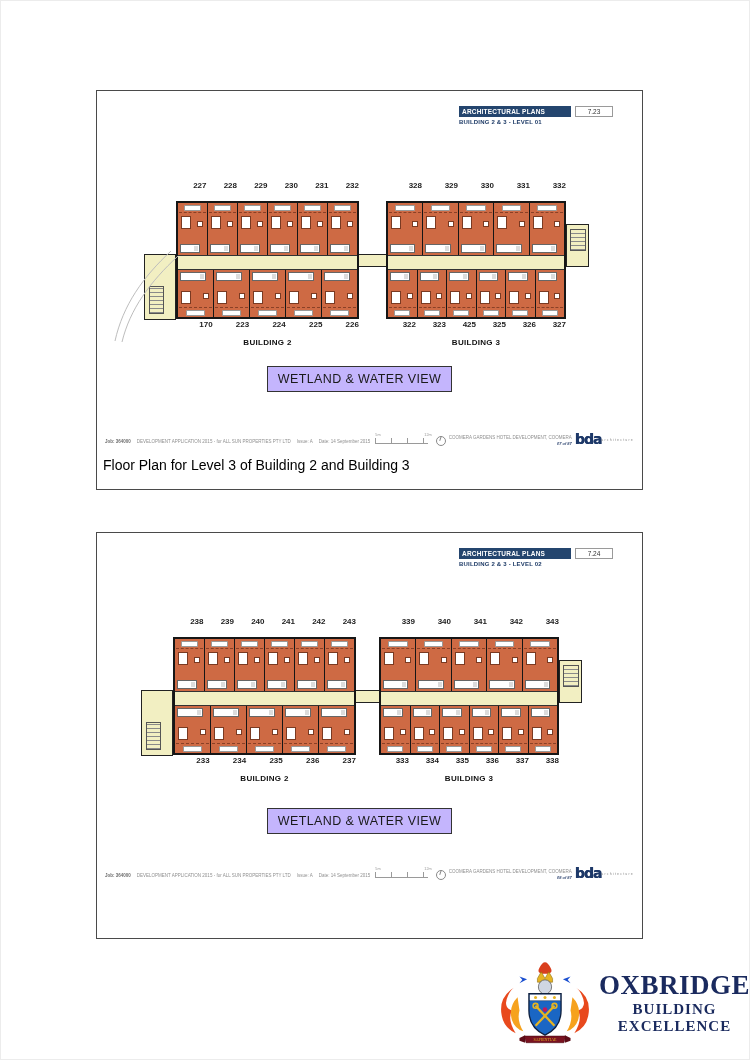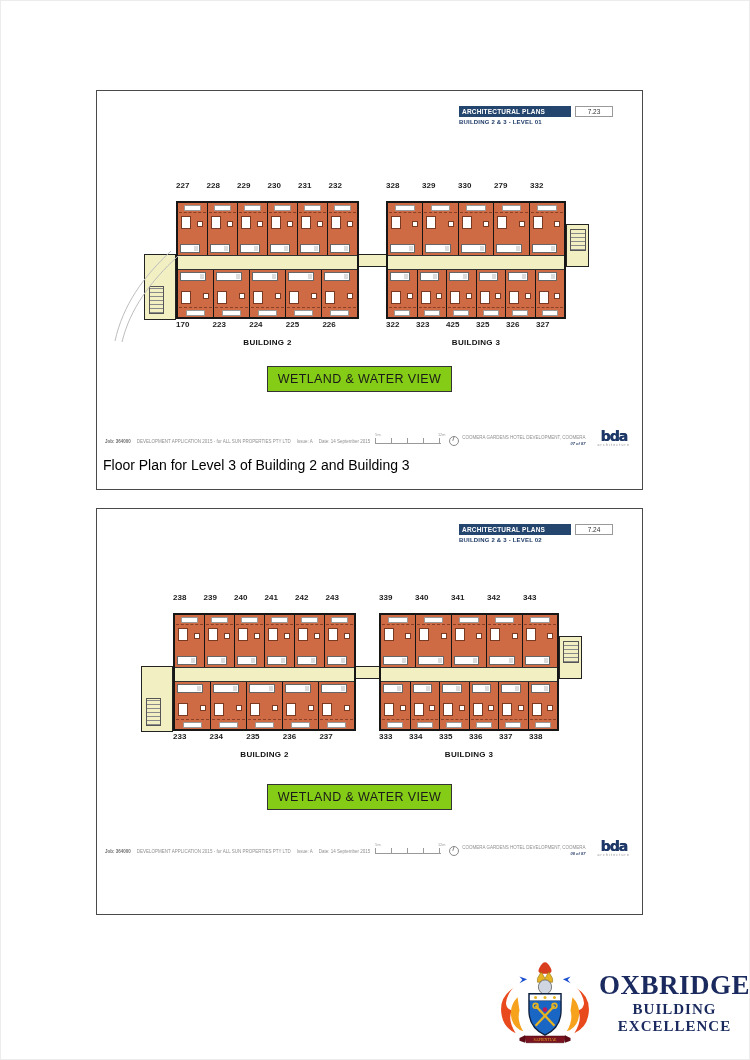--- a/index.html
+++ b/index.html
@@ -6,21 +6,21 @@
   body{
     width:750px;height:1060px;position:relative;background:#ffffff;
     font-family:"Liberation Sans",sans-serif;overflow:hidden;
     box-shadow:inset 0 0 0 1px #ececec;
   }
   .panel{
     position:absolute;left:96px;width:547px;background:#fff;
     border:1px solid #4a4a4a;box-sizing:border-box;
   }
   .panel-1{top:90px;height:400px;}
-  .panel-2{top:508px;height:407px;}
+  .panel-2{top:532px;height:407px;}
 
   
   .hdr{position:absolute;left:362px;top:15px;width:160px;}
   .hdr-row{display:flex;align-items:stretch;}
   .hdr-bar{
     width:112px;height:11px;background:#24456e;color:#fff;
     font-size:6.5px;font-weight:bold;line-height:11px;padding-left:3px;
     letter-spacing:.2px;box-sizing:border-box;
   }
   .hdr-ref{
@@ -77,31 +77,31 @@
   .lobby,.core{
     position:absolute;background:#f2efc2;border:1.2px solid #222;box-sizing:border-box;
   }
   .stair-hatch{
     position:absolute;background:repeating-linear-gradient(0deg,#8a8a8a 0 1px,transparent 1px 4px);
     border:.8px solid #555;
   }
   .num-row{
     position:absolute;display:flex;font-size:8px;font-weight:600;color:#222;
   }
-  .num-row span{flex:1;text-align:left;}
+  .num-row span{flex:1;text-align:right;}
   .bldg-label{
     position:absolute;text-align:center;font-size:8px;font-weight:bold;color:#111;letter-spacing:.3px;
   }
   .road-svg{position:absolute;}
 
   
   .wetland{
     position:absolute;left:170px;top:275px;width:185px;height:26px;
     border:1.3px solid #333;display:flex;align-items:center;justify-content:center;
-    font-size:12.5px;color:#1a1a1a;letter-spacing:.4px;background:#84cc16;box-sizing:border-box;
+    font-size:12.5px;color:#1a1a1a;letter-spacing:.4px;background:#c4b5fd;box-sizing:border-box;
   }
 
   
   .pfooter{
     position:absolute;left:8px;right:8px;height:16px;display:flex;align-items:center;
     font-size:4.5px;color:#8f8f8f;white-space:nowrap;
   }
   .panel-1 .pfooter{top:342px;}
   .panel-2 .pfooter{top:334px;}
   .pfooter .sep{margin:0 3px;}
@@ -114,21 +114,21 @@
   .s-lab.l0{left:0;}
   .s-lab.l1{right:-4px;}
   .compass{
     width:8px;height:8px;border:.8px solid #8a8a8a;border-radius:50%;position:relative;margin:0 3px;flex:none;
   }
   .compass::after{
     content:"";position:absolute;left:3px;top:-1px;width:1px;height:5px;background:#8a8a8a;transform:rotate(18deg);
   }
   .proj-wrap{display:flex;flex-direction:column;align-items:flex-end;line-height:1.3;}
   .sheetno{font-size:4px;font-style:italic;font-weight:bold;color:#2d4470;}
-  .bda{display:flex;flex-direction:column;align-items:center;margin-left:12px;position:relative;top:-2px;}
+  .bda{display:flex;flex-direction:row;align-items:center;margin-left:3px;position:relative;top:-2px;}
   .bda-word{
     font-family:"DejaVu Sans",sans-serif;font-size:14px;font-weight:bold;color:#1d3868;
     line-height:11px;letter-spacing:-1px;text-shadow:.4px 0 0 #1d3868;
   }
   .bda-sub{font-size:3.5px;color:#8a8a8a;letter-spacing:1.2px;margin-top:1px;}
 
   .caption{
     position:absolute;left:6px;font-size:14px;color:#000;
   }
   .panel-1 .caption{top:366px;}
@@ -247,21 +247,21 @@
         <span>223</span>
         <span>224</span>
         <span>225</span>
         <span>226</span>
       </div>
       <div class="bldg-label" style="left: 79px; top: 247px; width: 183px;">BUILDING 2</div>
       <div class="num-row" style="left: 289px; top: 90px; width: 180px;">
         <span>328</span>
         <span>329</span>
         <span>330</span>
-        <span>279</span>
+        <span>331</span>
         <span>332</span>
       </div>
       <div class="building-block" style="left: 289px; top: 110px; width: 180px; height: 118px;">
         <div class="unit-row" style="height: 53px;">
           <div class="unit unit-top">
             <div class="u-balc"></div>
             <div class="u-bed"></div>
             <div class="u-tbl"></div>
             <div class="u-bath"></div>
           </div>

